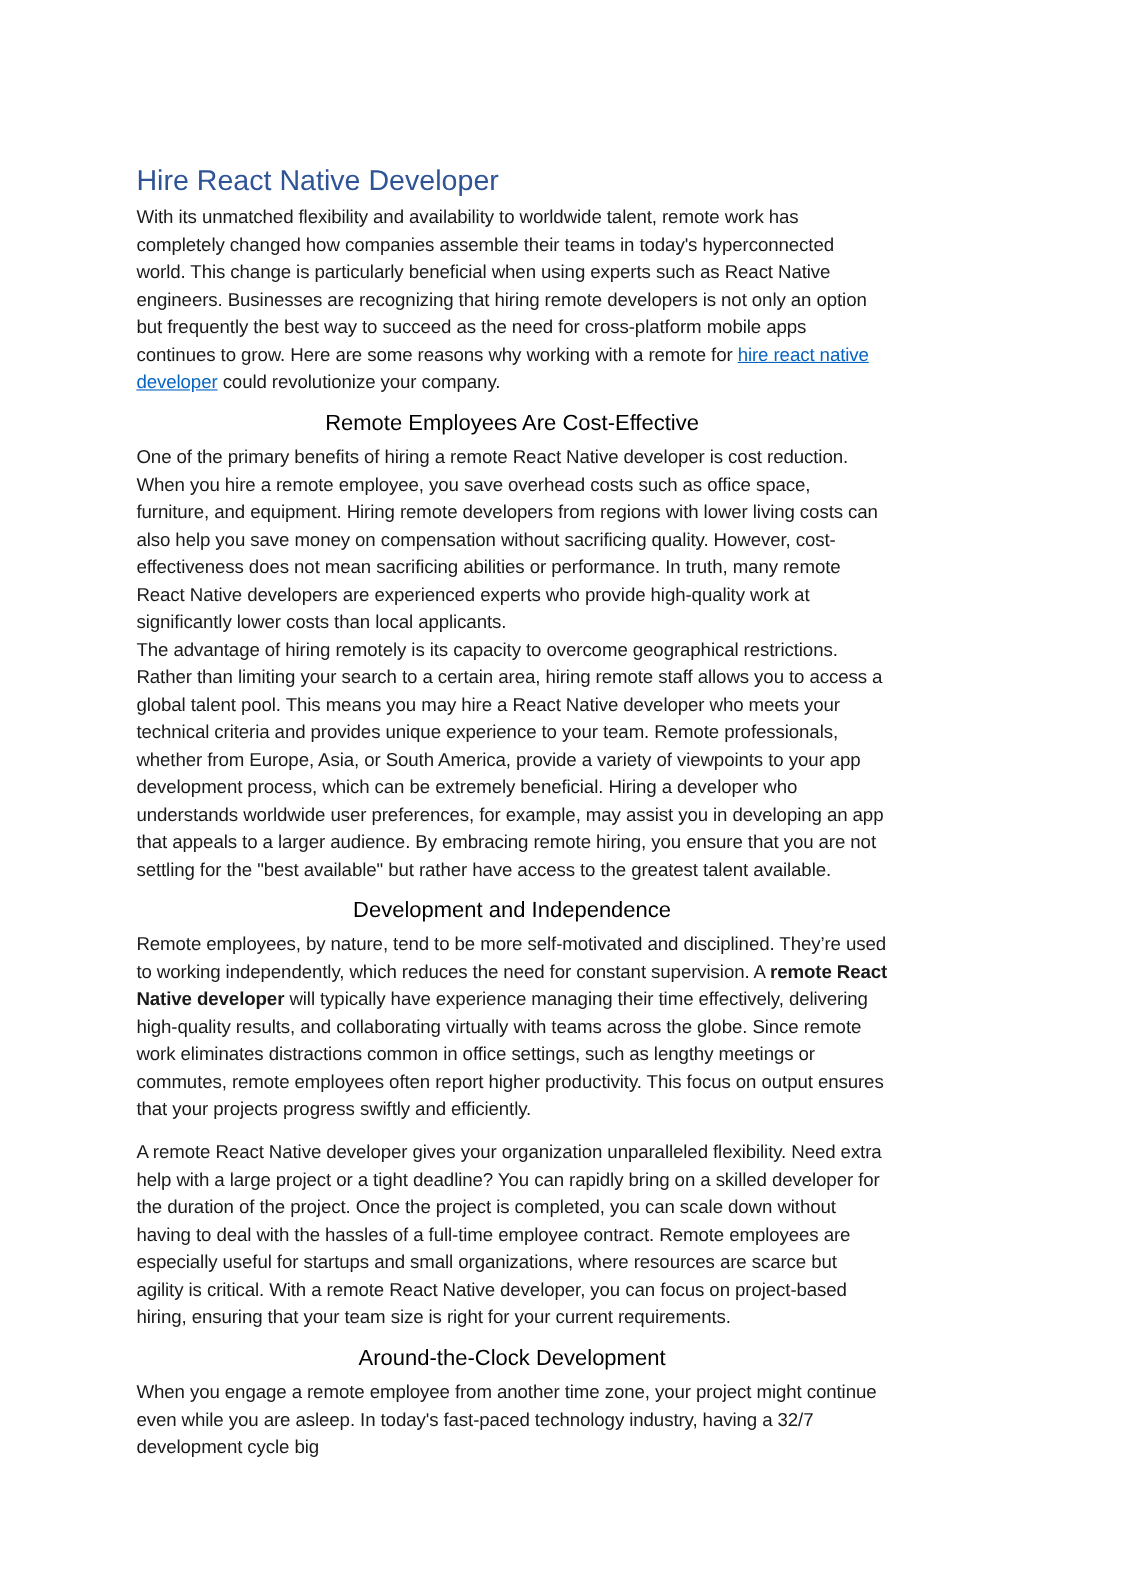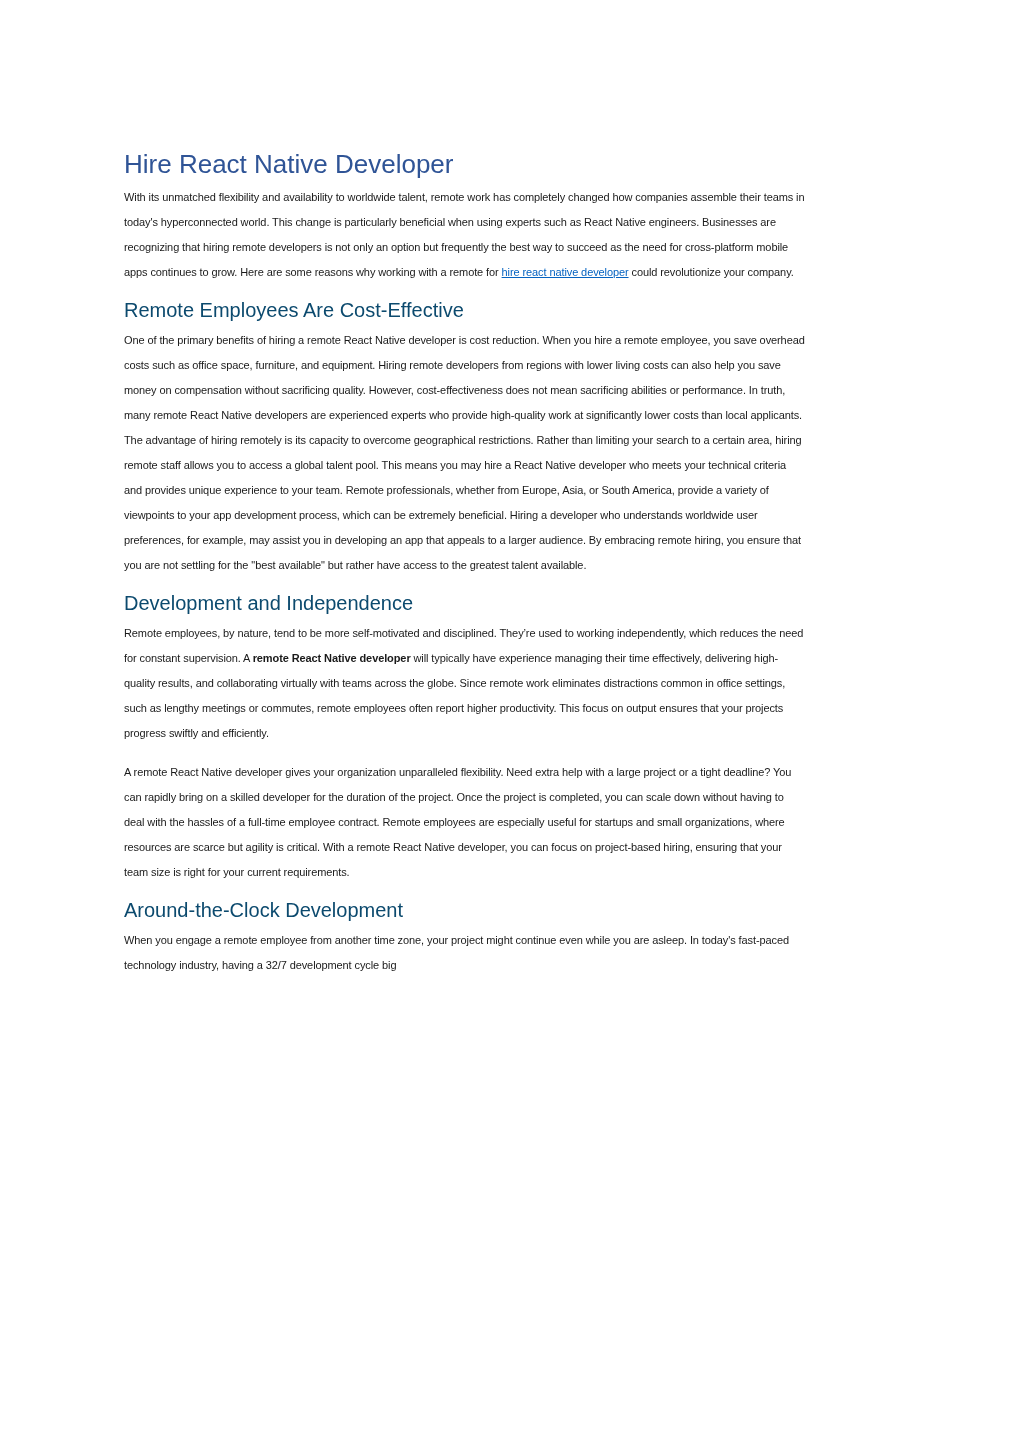--- a/index.html
+++ b/index.html
@@ -22,28 +22,29 @@
     font-weight: 300;
     line-height: 34px;
     color: #2F5496;
     margin: 0 0 4px 0;
     letter-spacing: 0;
   }
   .section-heading {
     font-size: 20px;
     font-weight: 300;
     line-height: 26px;
-    color: #0c4a6e;
+    color: #000000;
     margin: 12px 0 5px 0;
+    text-align: center;
   }
   .section-heading.tight {
     margin-top: 0;
   }
   .body-para {
-    font-size: 11px;
+    font-size: 17px;
     line-height: 25px;
     margin: 0;
     color: #1a1a1a;
     letter-spacing: -0.1px;
   }
   .body-para.after-empty-line {
     margin-top: 14px;
   }
   .doc-link {
     color: #0563C1;

